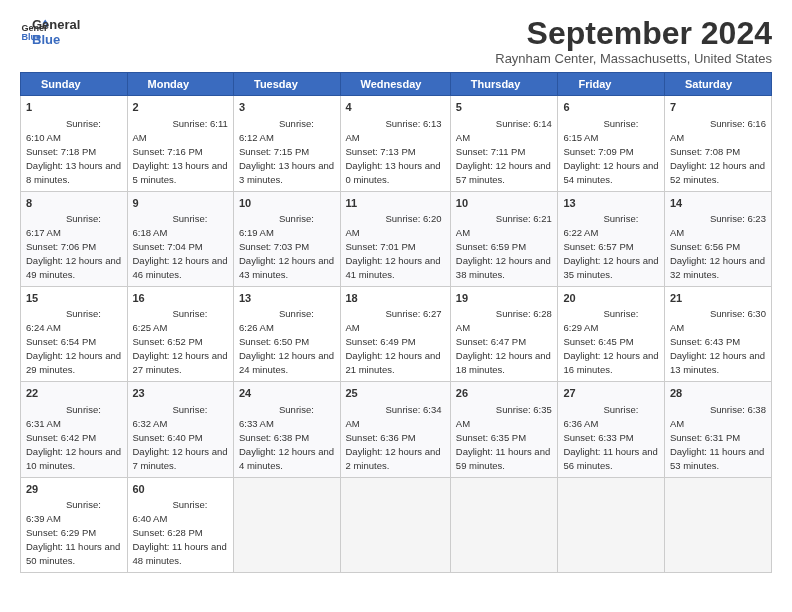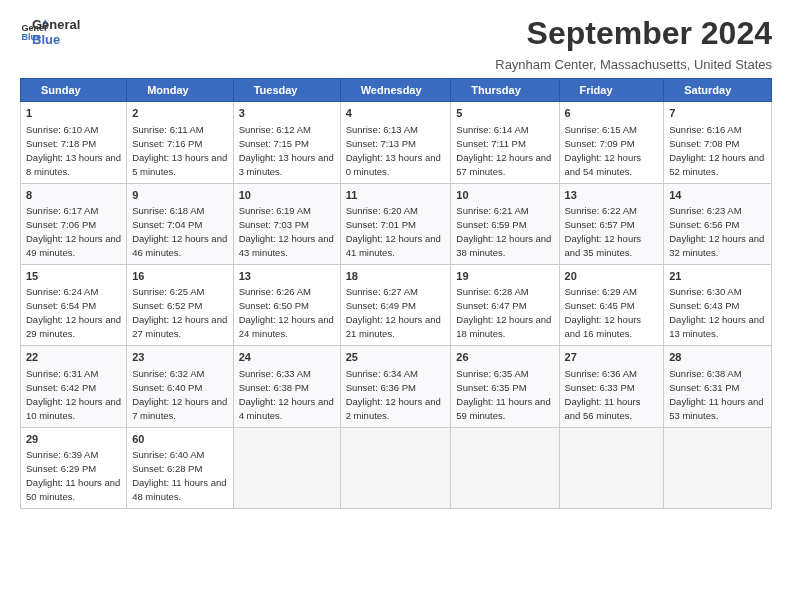--- a/index.html
+++ b/index.html
@@ -38,21 +38,21 @@
     .cal-title {
       font-size: 32px;
       font-weight: bold;
       color: #333;
       line-height: 1.1;
       text-align: right;
     }
     .cal-subtitle {
       font-size: 13px;
       color: #555;
-      margin-top: 6px;
+      margin-top: 0;
     }
     .calendar {
       width: 100%;
       border-collapse: collapse;
       border: 1px solid #ccc;
       font-size: 10px;
     }
     .calendar th {
       background: #3a6bbf;
       color: #fff;
@@ -83,20 +83,21 @@
     .day-num {
       font-size: 11px;
       font-weight: bold;
       display: block;
       margin-bottom: 1px;
     }
     .day-info {
       font-size: 9.5px;
       color: #333;
       line-height: 1.35;
+      margin-left: 40px;
     }
   </style>
 </head>
 <body>
 
 <div class="page">
   <div class="header">
     <div class="logo">
       <svg class="logo-icon" viewBox="0 0 40 40" xmlns="http://www.w3.org/2000/svg">
         <text x="2" y="18" font-size="13" font-weight="bold" fill="#333" font-family="Arial">General</text>

